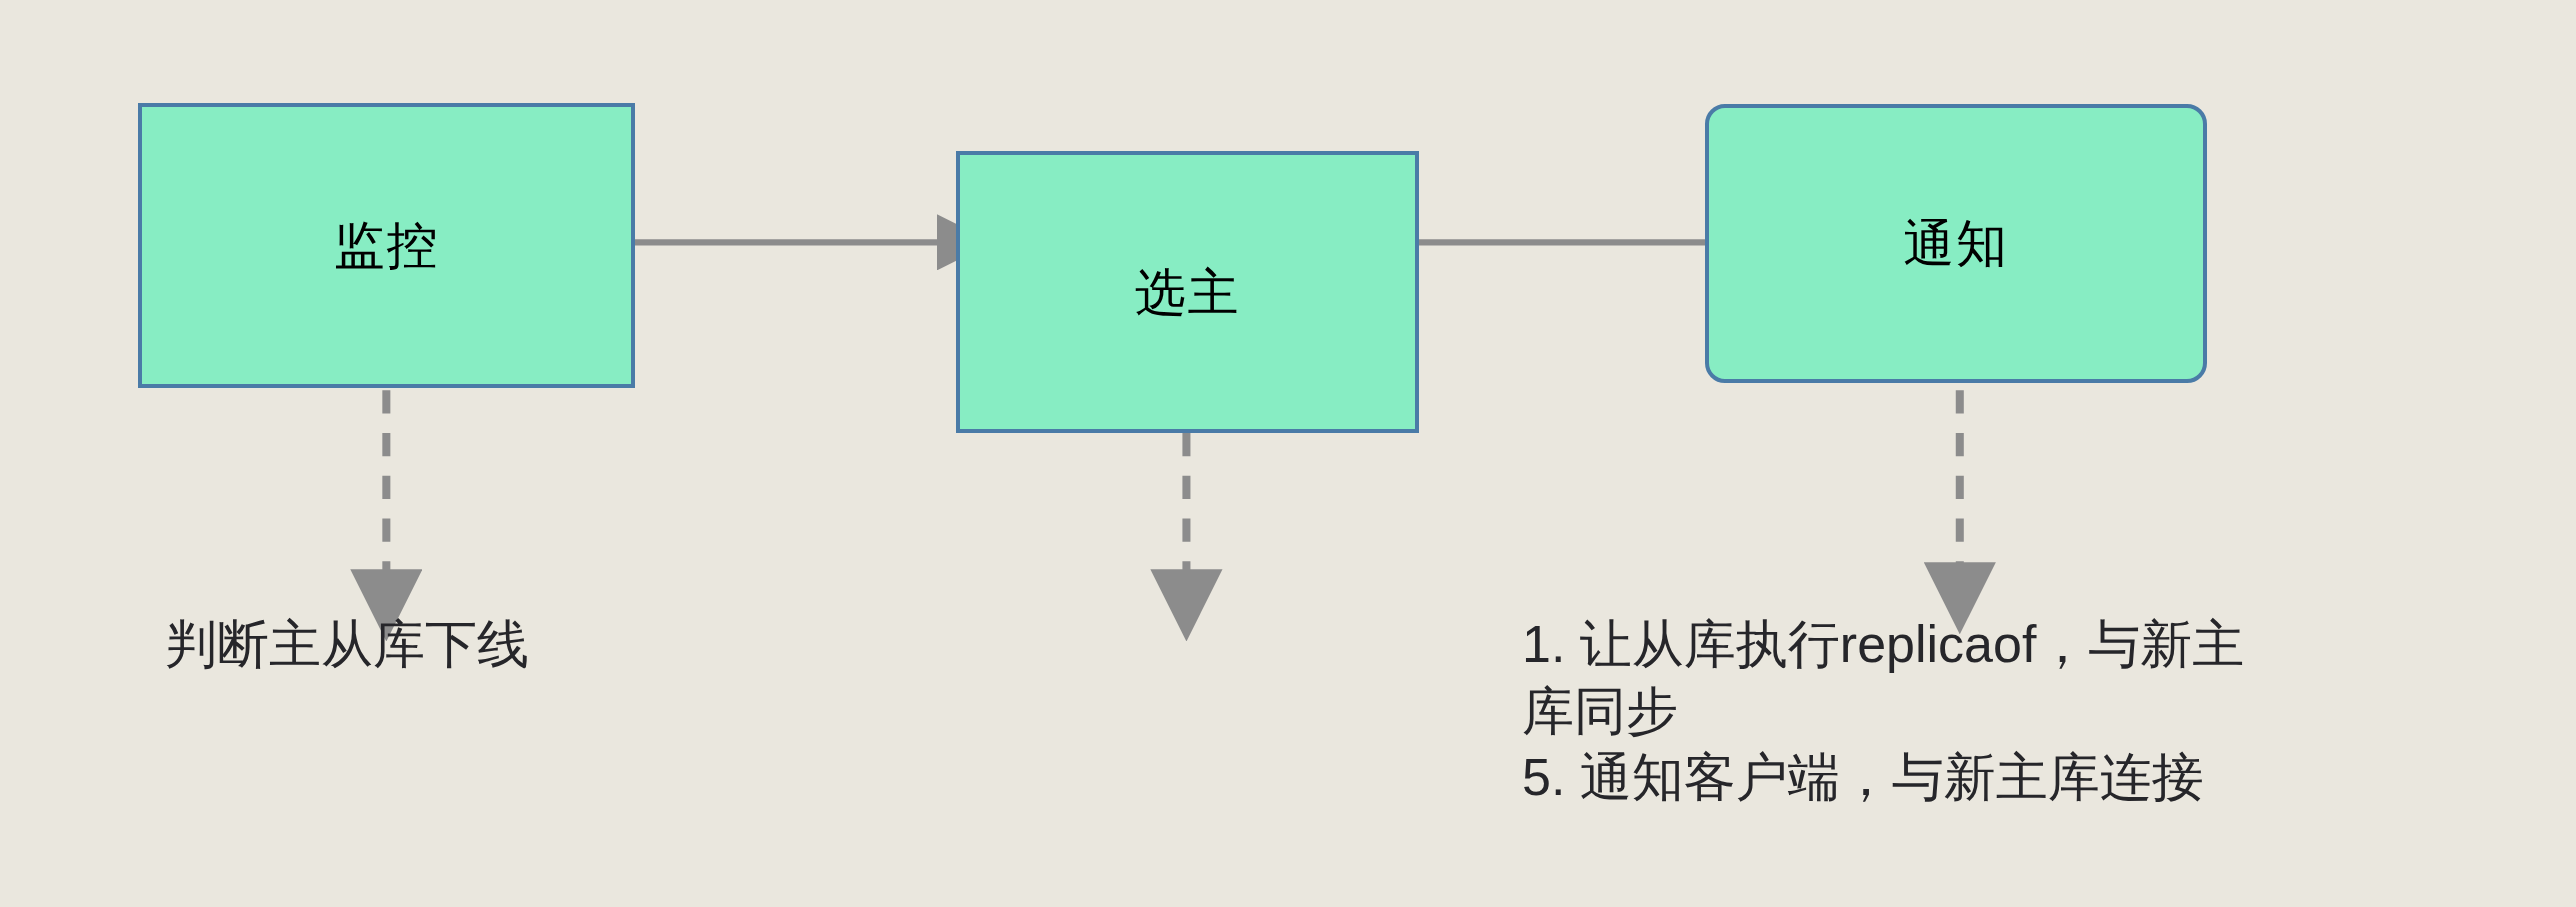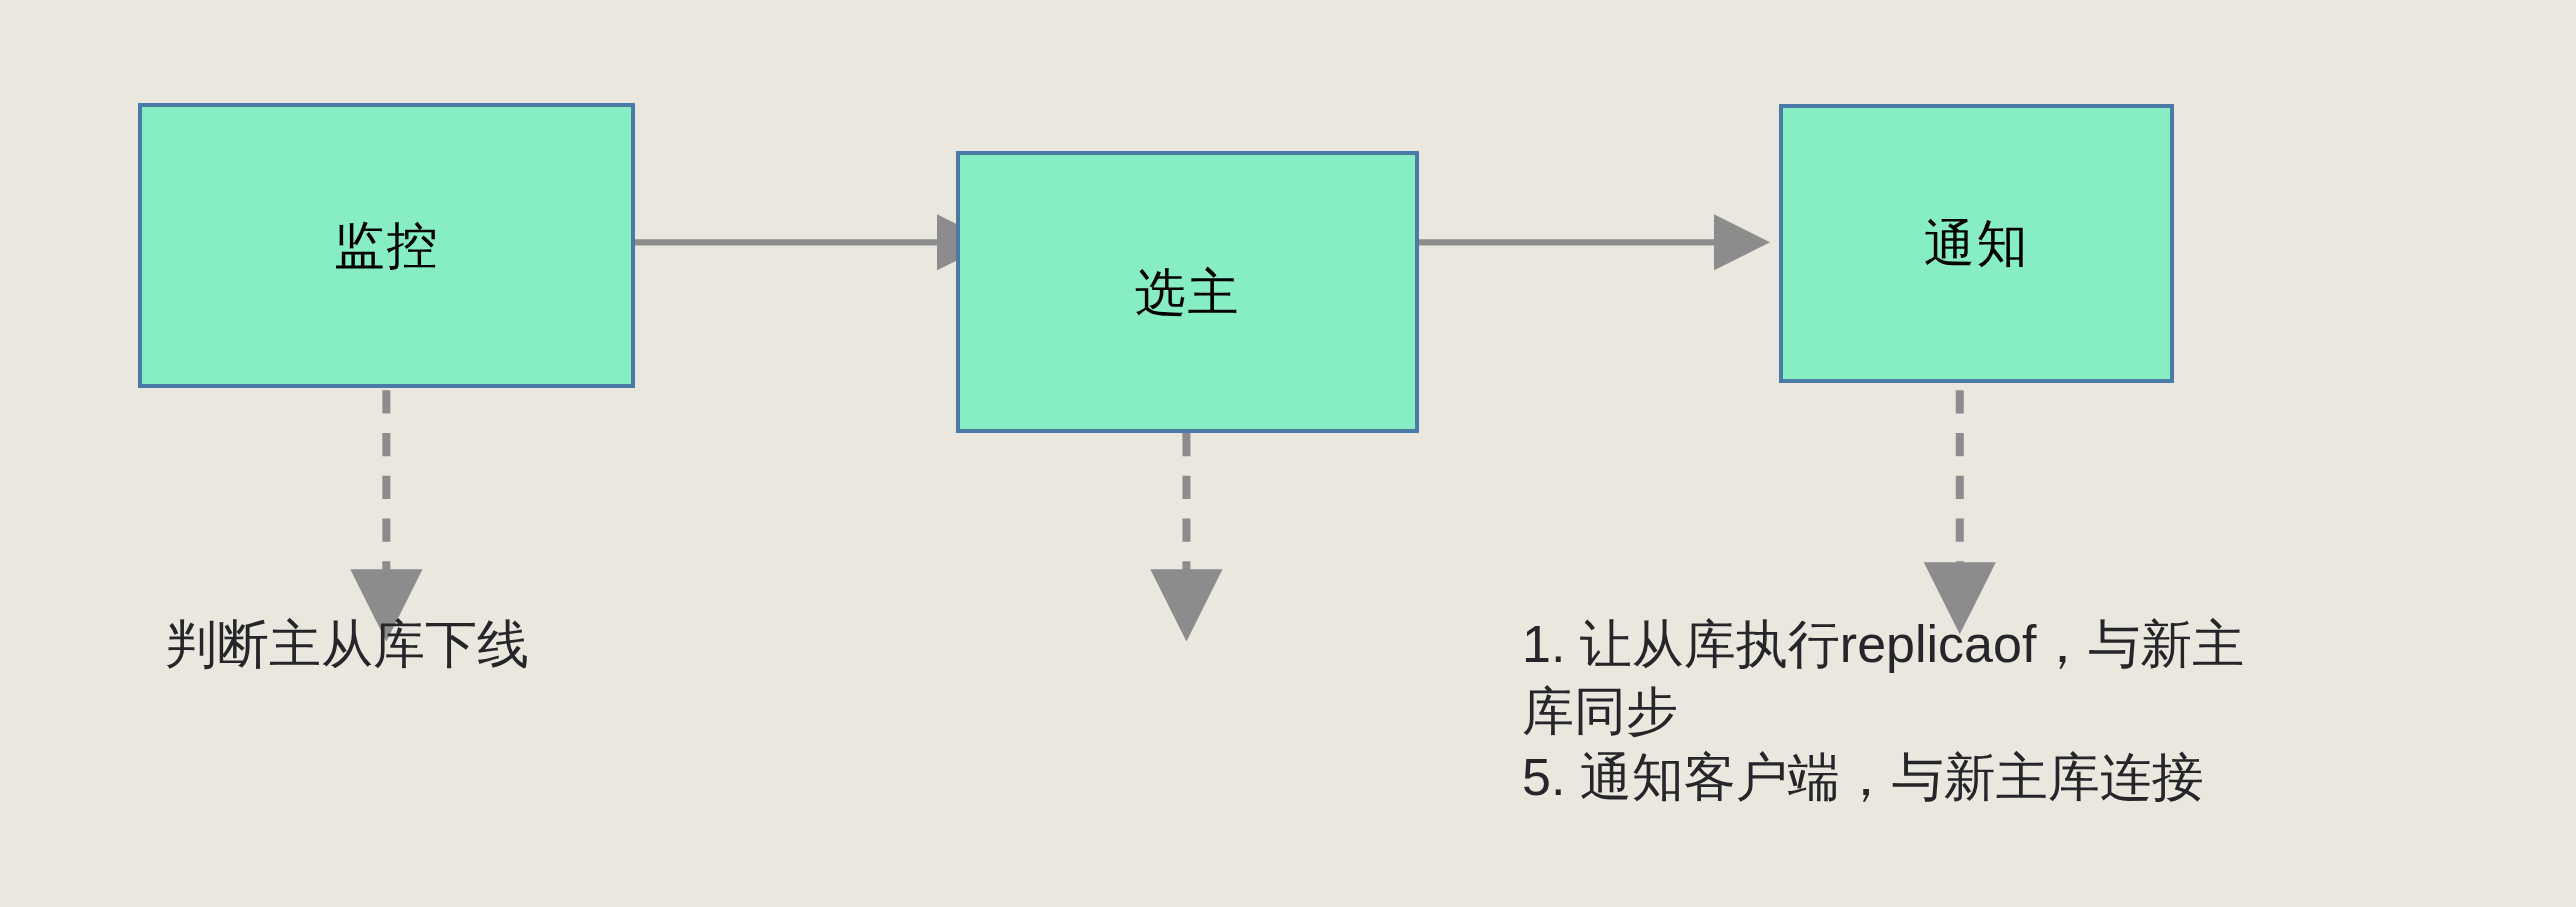--- a/index.html
+++ b/index.html
@@ -82,21 +82,21 @@
   </svg>
 
   <div class="node-box" style="left:138px; top:103px; width:497px; height:285px;">
     <span class="node-label">监控</span>
   </div>
 
   <div class="node-box" style="left:956px; top:103px; width:463px; height:282px;margin-top:48px;">
     <span class="node-label">选主</span>
   </div>
 
-  <div class="node-box" style="left:1779px; top:104px; width:395px; height:279px;">
+  <div class="node-box" style="left:1705px; top:104px; width:502px; height:279px;border-radius:20px;">
     <span class="node-label">通知</span>
   </div>
 
   <div class="caption" style="left:127px; top:611px;margin-left:38px;">判断主从库下线</div>
 
 
   <div class="caption" style="left:1522px; top:611px; width:1034px;">1. 让从库执行replicaof，与新主
 库同步
 5. 通知客户端，与新主库连接</div>
 

